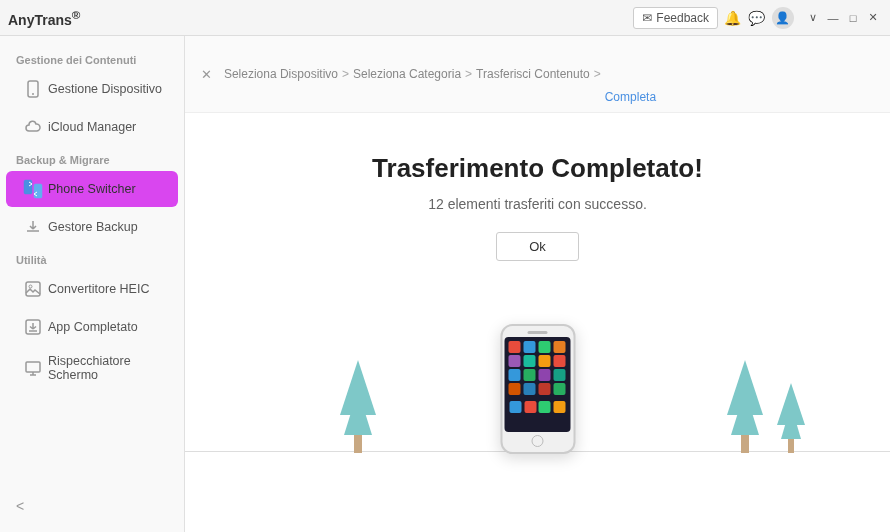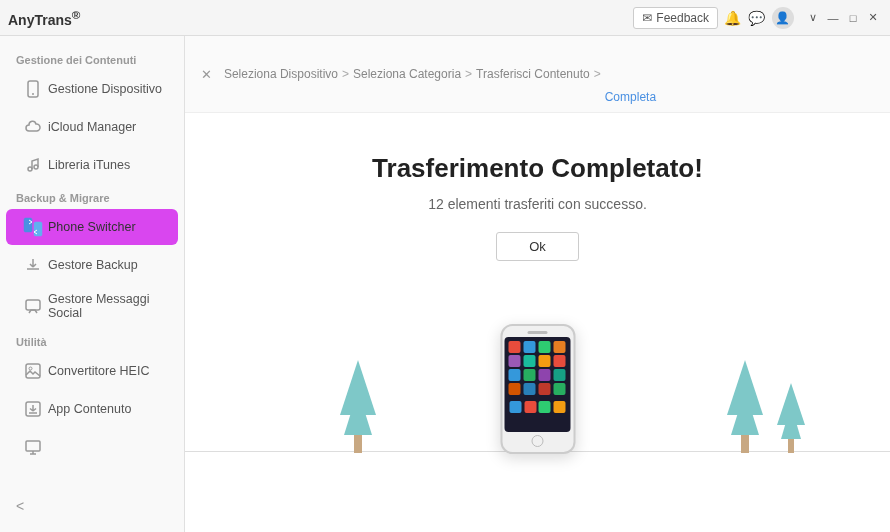--- a/index.html
+++ b/index.html
@@ -365,30 +365,20 @@
 
     <div class="sidebar-item">
       <div class="sidebar-item-icon">
         <svg width="18" height="18" viewBox="0 0 18 18" fill="none">
             <path d="M13 13H5a3 3 0 010-6 3.5 3.5 0 016.9-1A3 3 0 0113 13z" stroke="#999" stroke-width="1.5"></path>
           </svg>
       </div>
       <span>iCloud Manager</span>
     </div>
 
-    <div class="sidebar-item">
-      <div class="sidebar-item-icon">
-        <svg width="18" height="18" viewBox="0 0 18 18" fill="none">
-            <circle cx="6" cy="13" r="2" stroke="#999" stroke-width="1.5"></circle>
-            <circle cx="12" cy="11" r="2" stroke="#999" stroke-width="1.5"></circle>
-            <path d="M8 13V5l6-2v8" stroke="#999" stroke-width="1.5"></path>
-          </svg>
-      </div>
-      <span>Libreria iTunes</span>
-    </div>
 
     <div class="sidebar-section-label">Backup &amp; Migrare</div>
 
     <div class="sidebar-item active">
       <div class="sidebar-item-icon">
         <svg width="22" height="22" viewBox="0 0 22 22" fill="none">
           <rect x="2" y="2" width="8" height="14" rx="1.5" fill="#4a90e2" stroke="#4a90e2" stroke-width="0.5"></rect>
           <rect x="12" y="6" width="8" height="14" rx="1.5" fill="#60b0f0" stroke="#60b0f0" stroke-width="0.5"></rect>
           <path d="M7 8l3-2-3-2" stroke="white" stroke-width="1" fill="none"></path>
           <path d="M15 14l-3 2 3 2" stroke="white" stroke-width="1" fill="none"></path>
@@ -400,29 +390,20 @@
     <div class="sidebar-item">
       <div class="sidebar-item-icon">
         <svg width="18" height="18" viewBox="0 0 18 18" fill="none">
             <path d="M9 3v8m0 0l-3-3m3 3l3-3" stroke="#999" stroke-width="1.5"></path>
             <path d="M3 13h12" stroke="#999" stroke-width="1.5"></path>
           </svg>
       </div>
       <span>Gestore Backup</span>
     </div>
 
-    <div class="sidebar-item">
-      <div class="sidebar-item-icon">
-        <svg width="18" height="18" viewBox="0 0 18 18" fill="none">
-            <rect x="2" y="3" width="14" height="10" rx="2" stroke="#999" stroke-width="1.5"></rect>
-            <path d="M5 16l2-3h4l2 3" stroke="#999" stroke-width="1.5"></path>
-          </svg>
-      </div>
-      <span>Gestore Messaggi Social</span>
-    </div>
 
     <div class="sidebar-section-label">Utilità</div>
 
     <div class="sidebar-item">
       <div class="sidebar-item-icon">
         <svg width="18" height="18" viewBox="0 0 18 18" fill="none">
             <rect x="2" y="2" width="14" height="14" rx="2" stroke="#999" stroke-width="1.5"></rect>
             <circle cx="6.5" cy="6.5" r="1.5" stroke="#999" stroke-width="1"></circle>
             <path d="M2 13l4-4 3 3 2-2 5 4" stroke="#999" stroke-width="1.5"></path>
           </svg>
@@ -432,31 +413,32 @@
 
 
     <div class="sidebar-item">
       <div class="sidebar-item-icon">
         <svg width="18" height="18" viewBox="0 0 18 18" fill="none">
             <rect x="2" y="2" width="14" height="14" rx="2" stroke="#999" stroke-width="1.5"></rect>
             <path d="M9 5v6m0 0l-3-2.5M9 11l3-2.5" stroke="#999" stroke-width="1.5"></path>
             <path d="M5 13h8" stroke="#999" stroke-width="1.5"></path>
           </svg>
       </div>
-      <span>App Contenuto</span>
+      <span>App Completato</span>
     </div>
 
     <div class="sidebar-item">
       <div class="sidebar-item-icon">
         <svg width="18" height="18" viewBox="0 0 18 18" fill="none">
             <rect x="2" y="3" width="14" height="10" rx="1" stroke="#999" stroke-width="1.5"></rect>
             <path d="M6 16h6" stroke="#999" stroke-width="1.5"></path>
             <path d="M9 13v3" stroke="#999" stroke-width="1.5"></path>
           </svg>
       </div>
+      <span>Rispecchiatore Schermo</span>
     </div>
 
     <div class="sidebar-collapse">&lt;</div>
   </div>
 
   <div class="content">
 
     <div class="breadcrumb-bar">
       <span class="breadcrumb-close">✕</span>
       <span class="breadcrumb-item">Seleziona Dispositivo</span>

